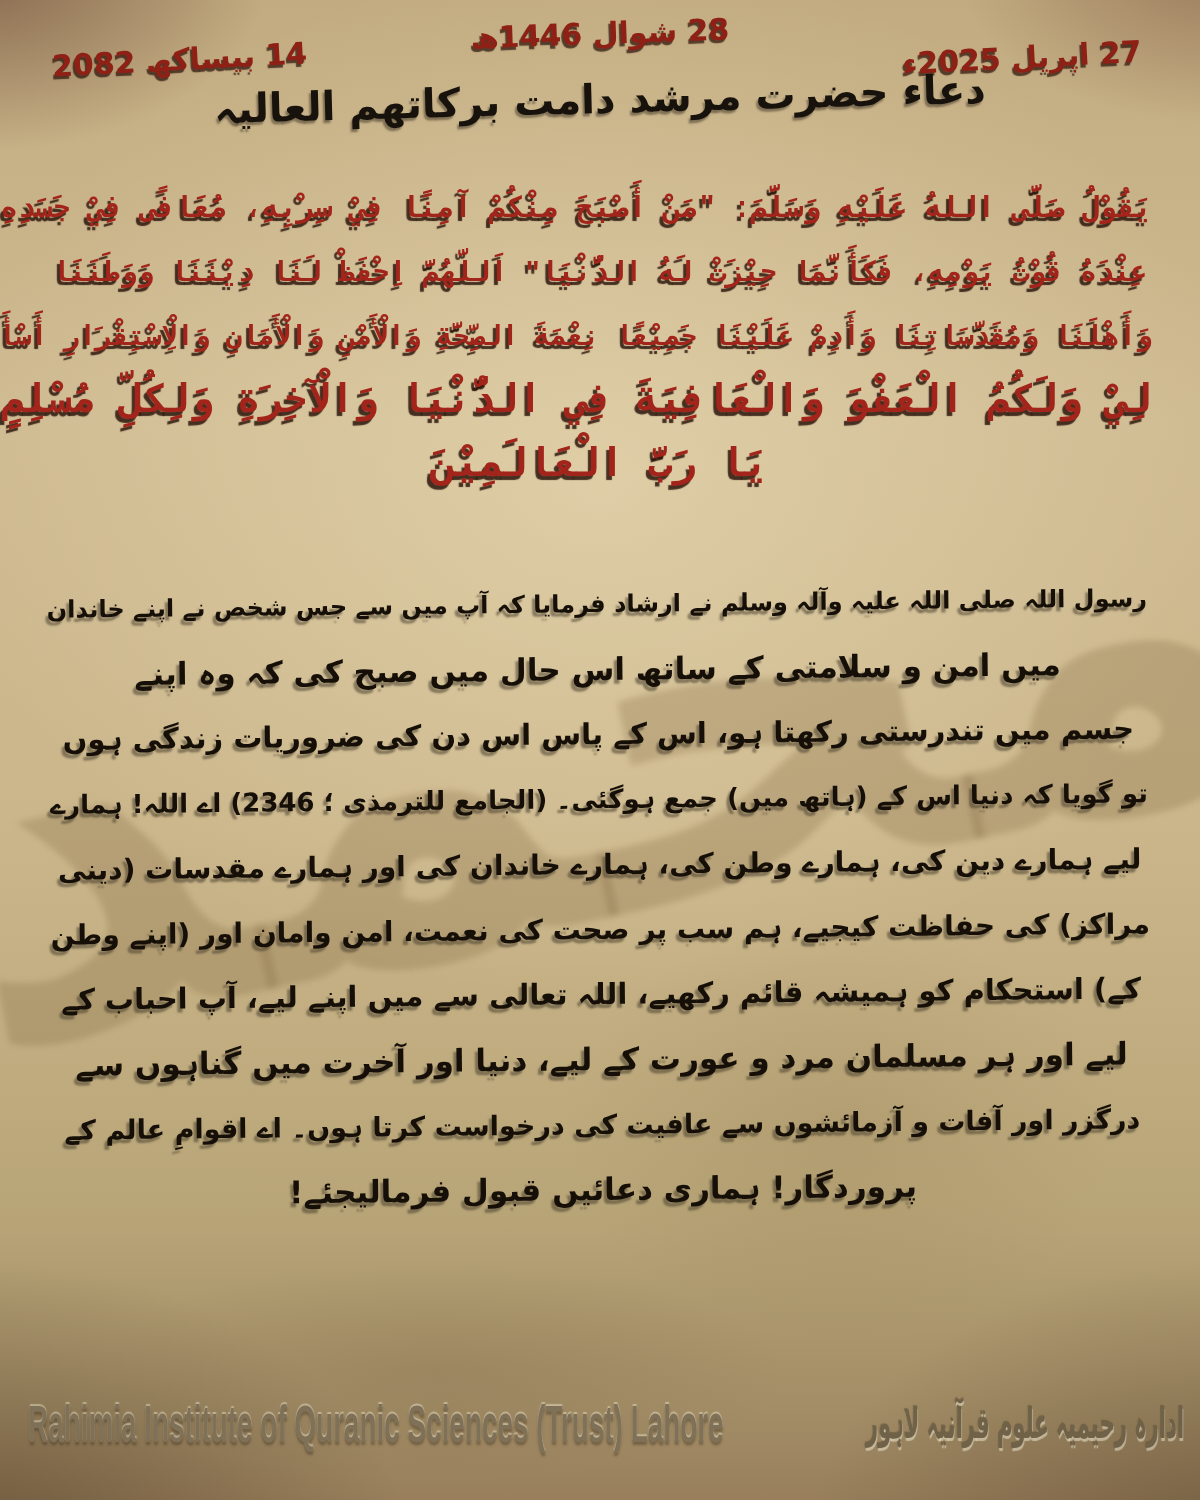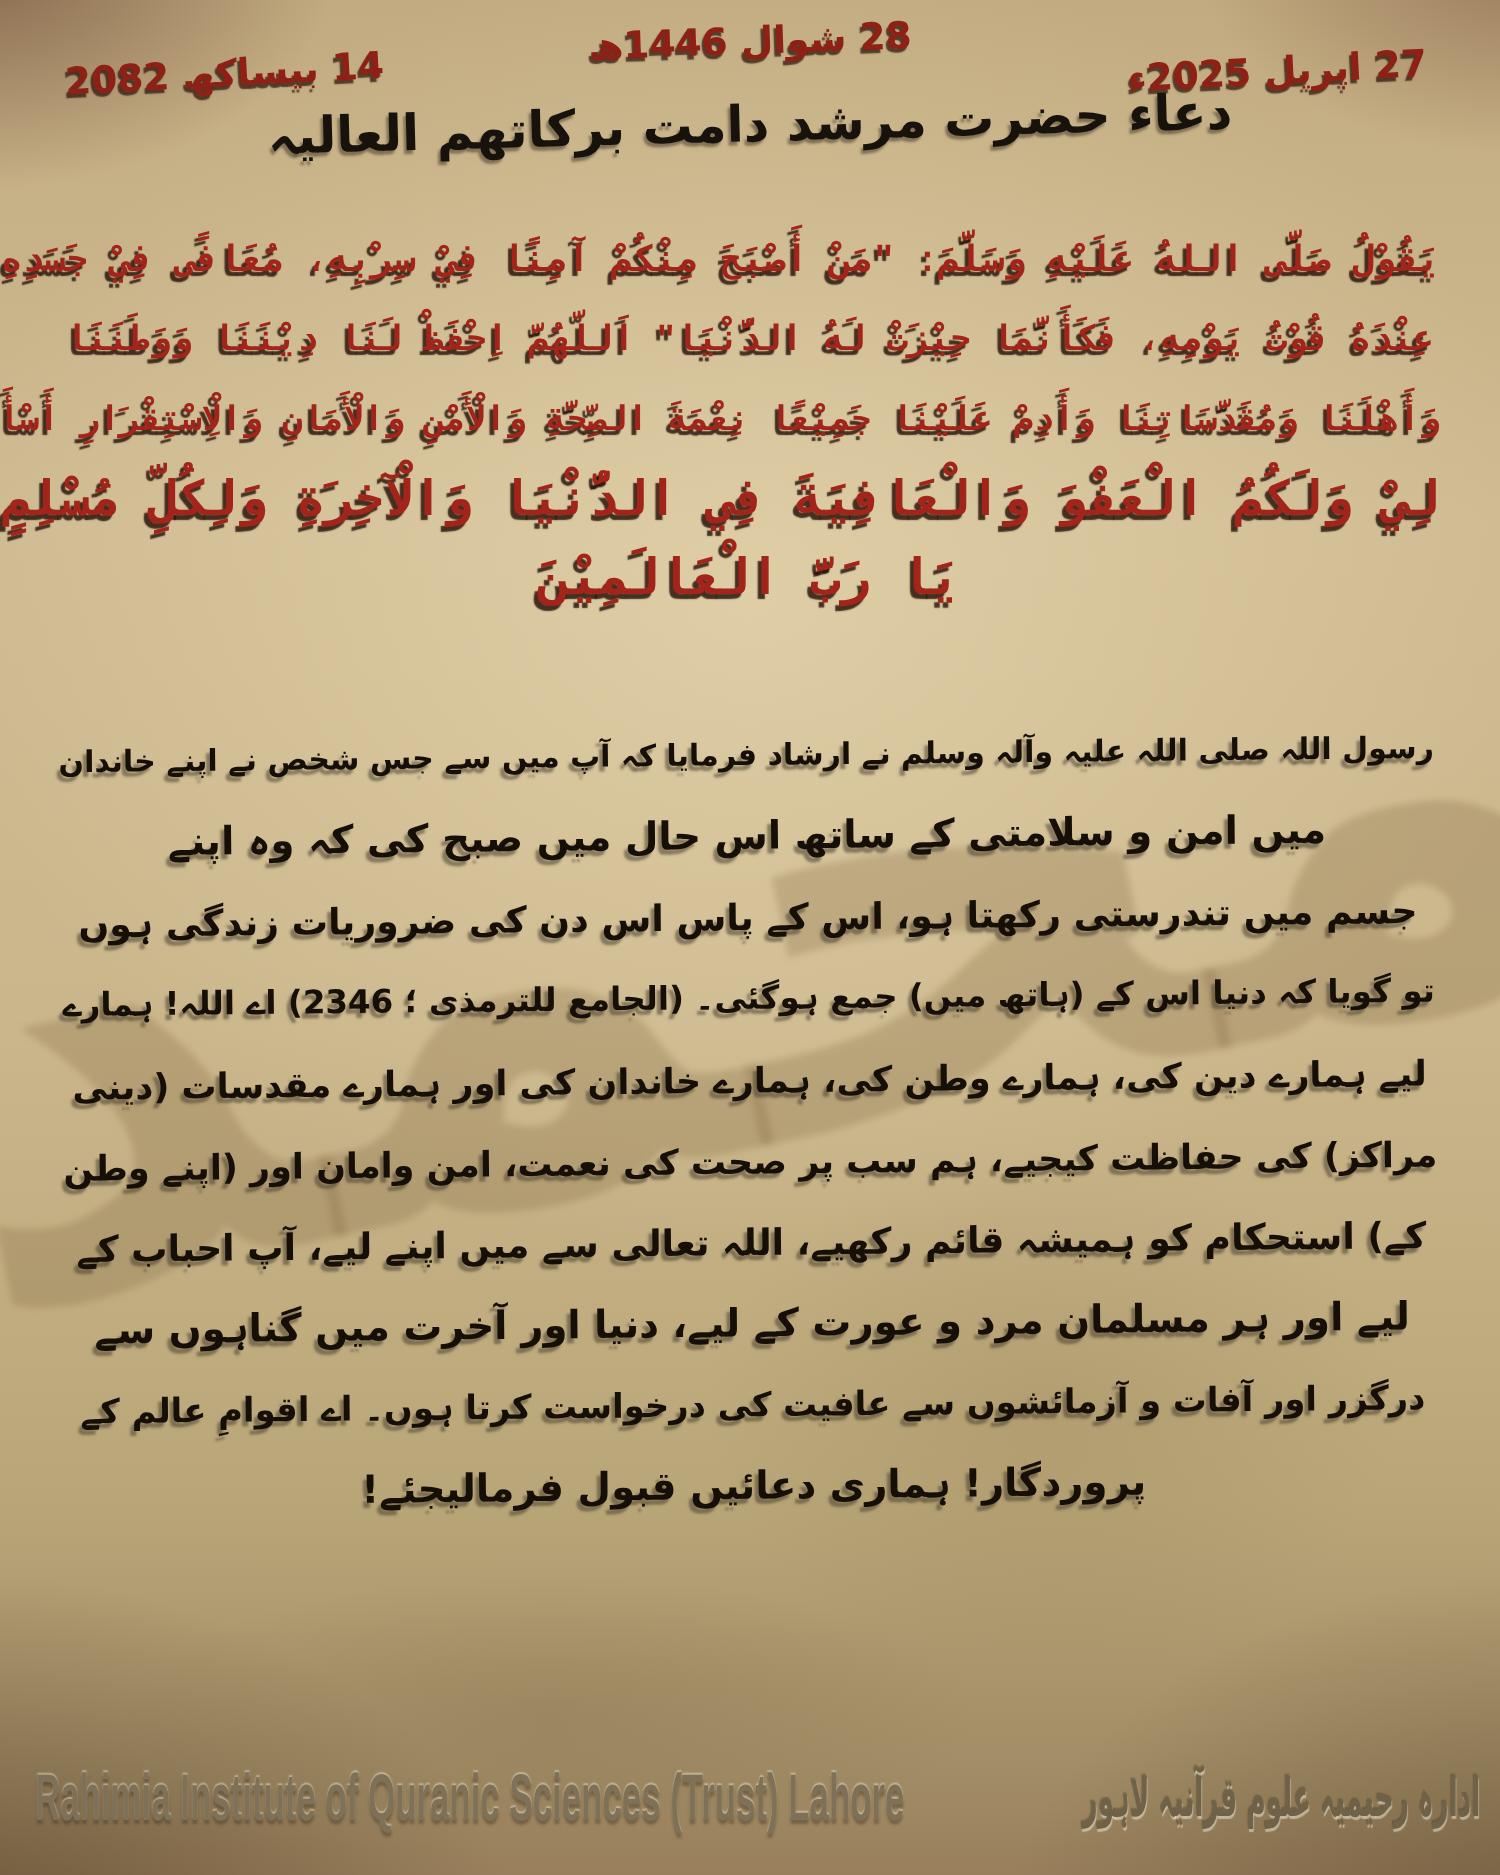--- a/index.html
+++ b/index.html
@@ -56,21 +56,21 @@
 
   .urdu-block {
     position:absolute; left:48px; right:48px; top:572px;
     direction:rtl; text-align:center; transform:rotate(-0.6deg);
   }
   .ur-line {
     white-space:nowrap; font-size:31px; font-weight:bold; line-height:65px;
     color:#150f08; text-shadow:-3px 4px 2px rgba(82,72,52,0.60);
   }
 
-  .footer { position:absolute; left:0; right:0; bottom:0; height:120px; }
+  .footer { position:absolute; left:0; right:0; bottom:16px; height:120px; }
   .org-en {
     position:absolute; left:28px; bottom:30px;
     font-family:"Liberation Sans", sans-serif; font-size:34px; font-weight:bold;
     color:#7e7158; white-space:nowrap;
     transform:scale(0.82,1.55); transform-origin:left bottom;
     text-shadow:0 -1px 1px rgba(255,250,230,0.40), 0 2px 2px rgba(60,45,25,0.40);
   }
   .org-ar {
     position:absolute; right:16px; bottom:36px;
     font-size:34px; font-weight:bold; color:#6f6248; direction:rtl; white-space:nowrap;

